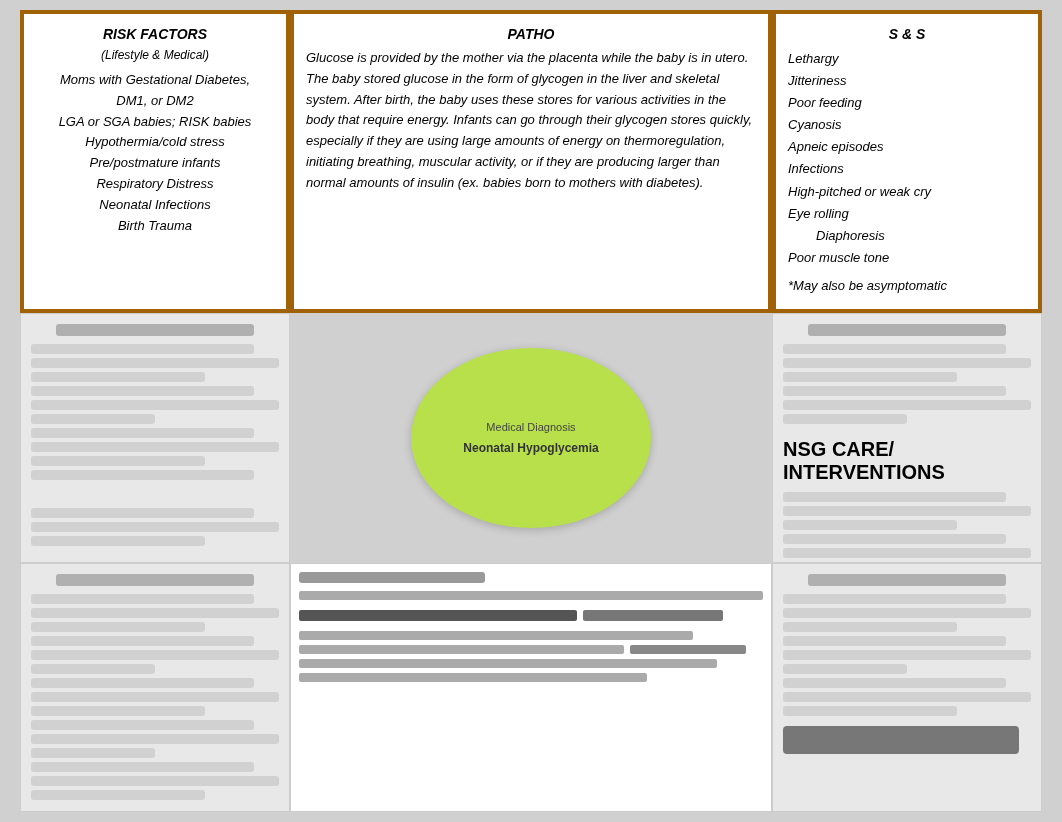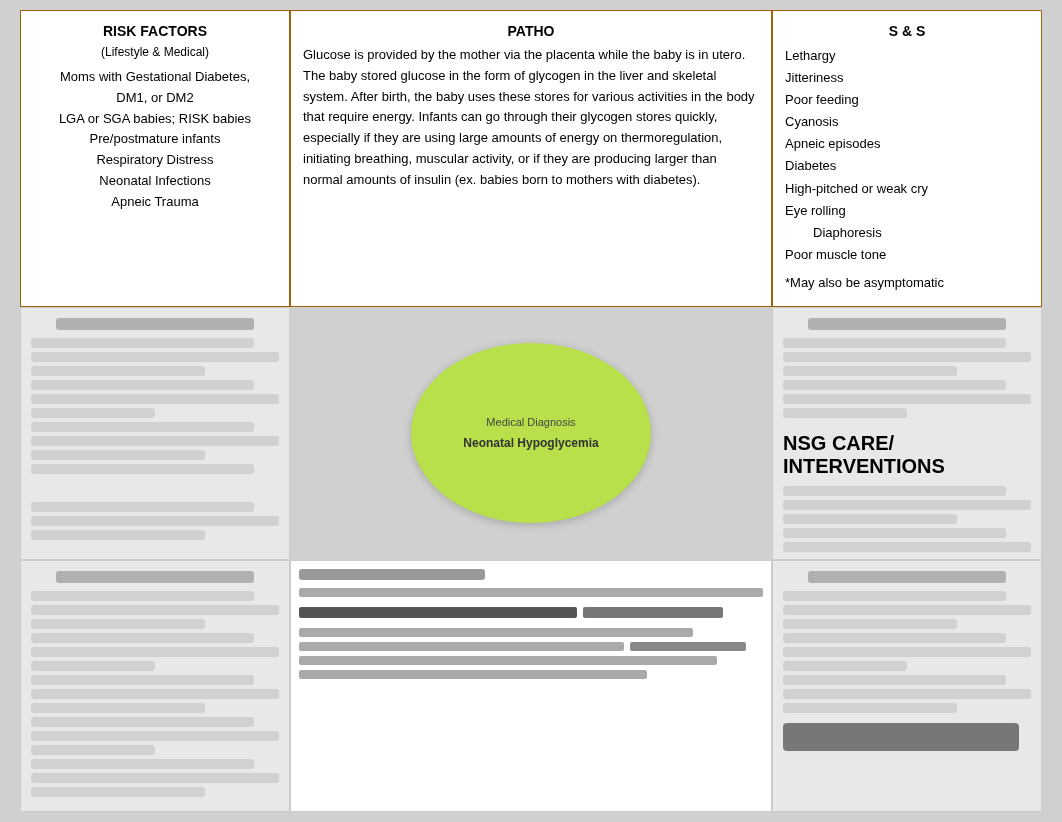--- a/index.html
+++ b/index.html
@@ -20,23 +20,24 @@
       right: 20px;
       bottom: 10px;
       display: grid;
       grid-template-columns: 270px 1fr 270px;
       grid-template-rows: 1fr 1fr 1fr;
       gap: 0;
     }
 
     .card {
       background: white;
-      border: 1px solid #a16207;
+      border: 4px solid #a16207;
       padding: 12px;
       position: relative;
+      font-style: italic;
     }
 
     
     .risk-factors {
       grid-column: 1;
       grid-row: 1;
       text-align: center;
     }
 
     .patho {
@@ -207,39 +208,40 @@
 <body>
 
 <div class="main-container">
 
   <div class="card risk-factors">
     <div class="section-title">RISK FACTORS</div>
     <div class="section-subtitle">(Lifestyle &amp; Medical)</div>
     <div style="text-align:center;line-height:1.6;">Moms with Gestational Diabetes,</div>
     <div style="text-align:center;line-height:1.6;">DM1, or DM2</div>
     <div style="text-align:center;line-height:1.6;">LGA or SGA babies; RISK babies</div>
+    <div style="text-align:center;line-height:1.6;">Hypothermia/cold stress</div>
     <div style="text-align:center;line-height:1.6;">Pre/postmature infants</div>
     <div style="text-align:center;line-height:1.6;">Respiratory Distress</div>
     <div style="text-align:center;line-height:1.6;">Neonatal Infections</div>
-    <div style="text-align:center;line-height:1.6;">Apneic Trauma</div>
+    <div style="text-align:center;line-height:1.6;">Birth Trauma</div>
   </div>
 
   <div class="card patho">
     <div class="section-title">PATHO</div>
     <p style="line-height:1.6;font-size:13px;">Glucose is provided by the mother via the placenta while the baby is in utero. The baby stored glucose in the form of glycogen in the liver and skeletal system. After birth, the baby uses these stores for various activities in the body that require energy. Infants can go through their glycogen stores quickly, especially if they are using large amounts of energy on thermoregulation, initiating breathing, muscular activity, or if they are producing larger than normal amounts of insulin (ex. babies born to mothers with diabetes).</p>
   </div>
 
   <div class="card ss">
     <div class="section-title">S &amp; S</div>
     <div style="line-height:1.7;">Lethargy</div>
     <div style="line-height:1.7;">Jitteriness</div>
     <div style="line-height:1.7;">Poor feeding</div>
     <div style="line-height:1.7;">Cyanosis</div>
     <div style="line-height:1.7;">Apneic episodes</div>
-    <div style="line-height:1.7;">Diabetes</div>
+    <div style="line-height:1.7;">Infections</div>
     <div style="line-height:1.7;">High-pitched or weak cry</div>
     <div style="line-height:1.7;">Eye rolling</div>
     <div style="line-height:1.7;margin-left:28px;">Diaphoresis</div>
     <div style="line-height:1.7;">Poor muscle tone</div>
     <div style="height:6px;"></div>
     <div style="line-height:1.7;">*May also be asymptomatic</div>
   </div>
 
   <div class="left-mid">
     <div class="blur-section">

